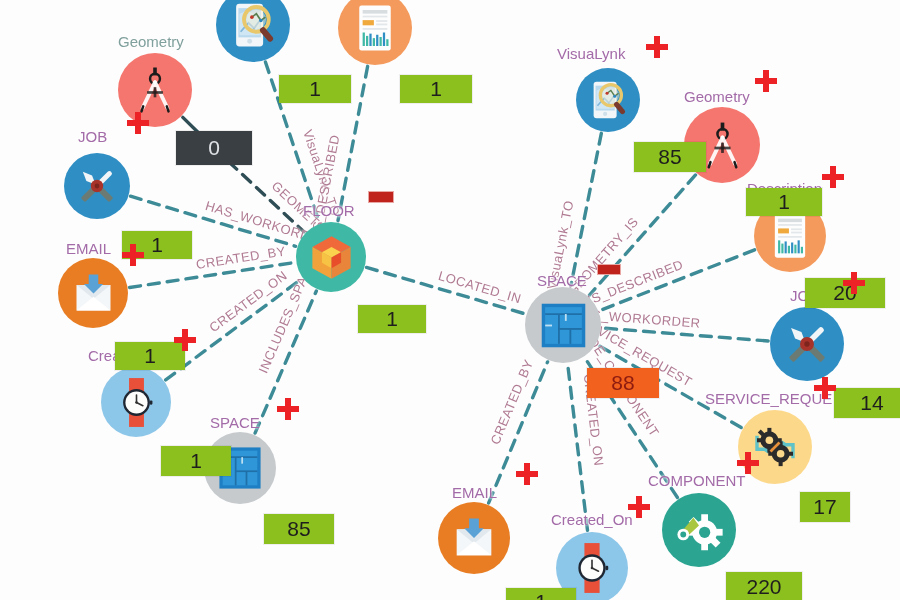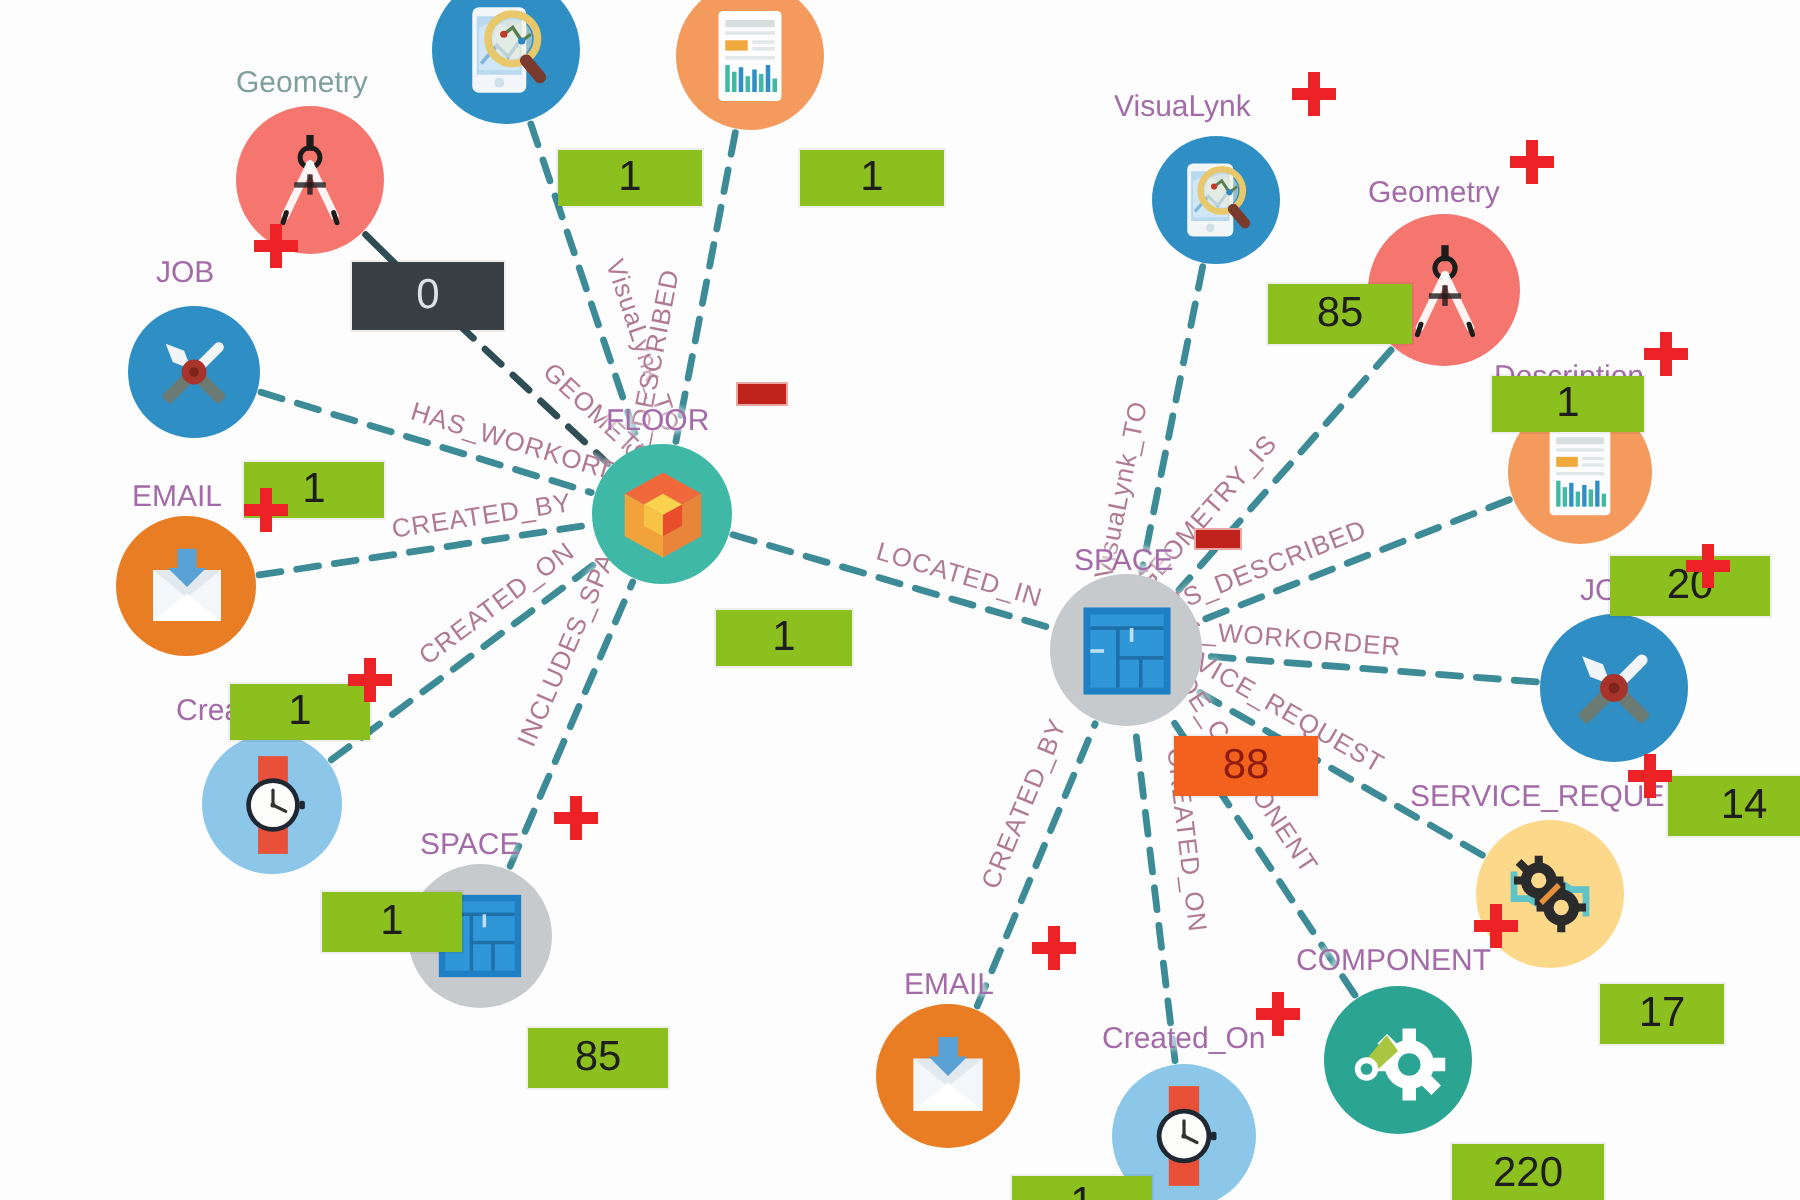--- a/index.html
+++ b/index.html
@@ -405,21 +405,21 @@
       <div class="badge" style="left: 122px; top: 231px; width: 70px; height: 28px;">1</div>
       <div class="badge" style="left: 115px; top: 342px; width: 70px; height: 28px;">1</div>
       <div class="badge" style="left: 358px; top: 305px; width: 68px; height: 28px;">1</div>
       <div class="badge" style="left: 161px; top: 446px; width: 70px; height: 30px;">1</div>
       <div class="badge" style="left: 264px; top: 514px; width: 70px; height: 30px;">85</div>
       <div class="badge" style="left: 634px; top: 142px; width: 72px; height: 30px;">85</div>
       <div class="badge" style="left: 746px; top: 188px; width: 76px; height: 28px;">1</div>
       <div class="badge" style="left: 805px; top: 278px; width: 80px; height: 30px;">20</div>
       <div class="badge orange" style="left: 587px; top: 368px; width: 72px; height: 30px;">88</div>
       <div class="badge" style="left: 834px; top: 388px; width: 76px; height: 30px;">14</div>
-      <div class="badge" style="left: 800px; top: 492px; width: 62px; height: 30px;">17</div>
+      <div class="badge" style="left: 800px; top: 492px; width: 50px; height: 30px;">17</div>
       <div class="badge" style="left: 726px; top: 572px; width: 76px; height: 30px;">220</div>
       <div class="badge" style="left: 506px; top: 588px; width: 70px; height: 28px;">1</div>
     </div>
   <div id="plus-layer">
       <div class="plus" style="left: 127px; top: 112px; width: 22px; height: 22px;">
         <i class="h"></i>
         <i class="v"></i>
       </div>
       <div class="plus" style="left: 646px; top: 36px; width: 22px; height: 22px;">
         <i class="h"></i>

